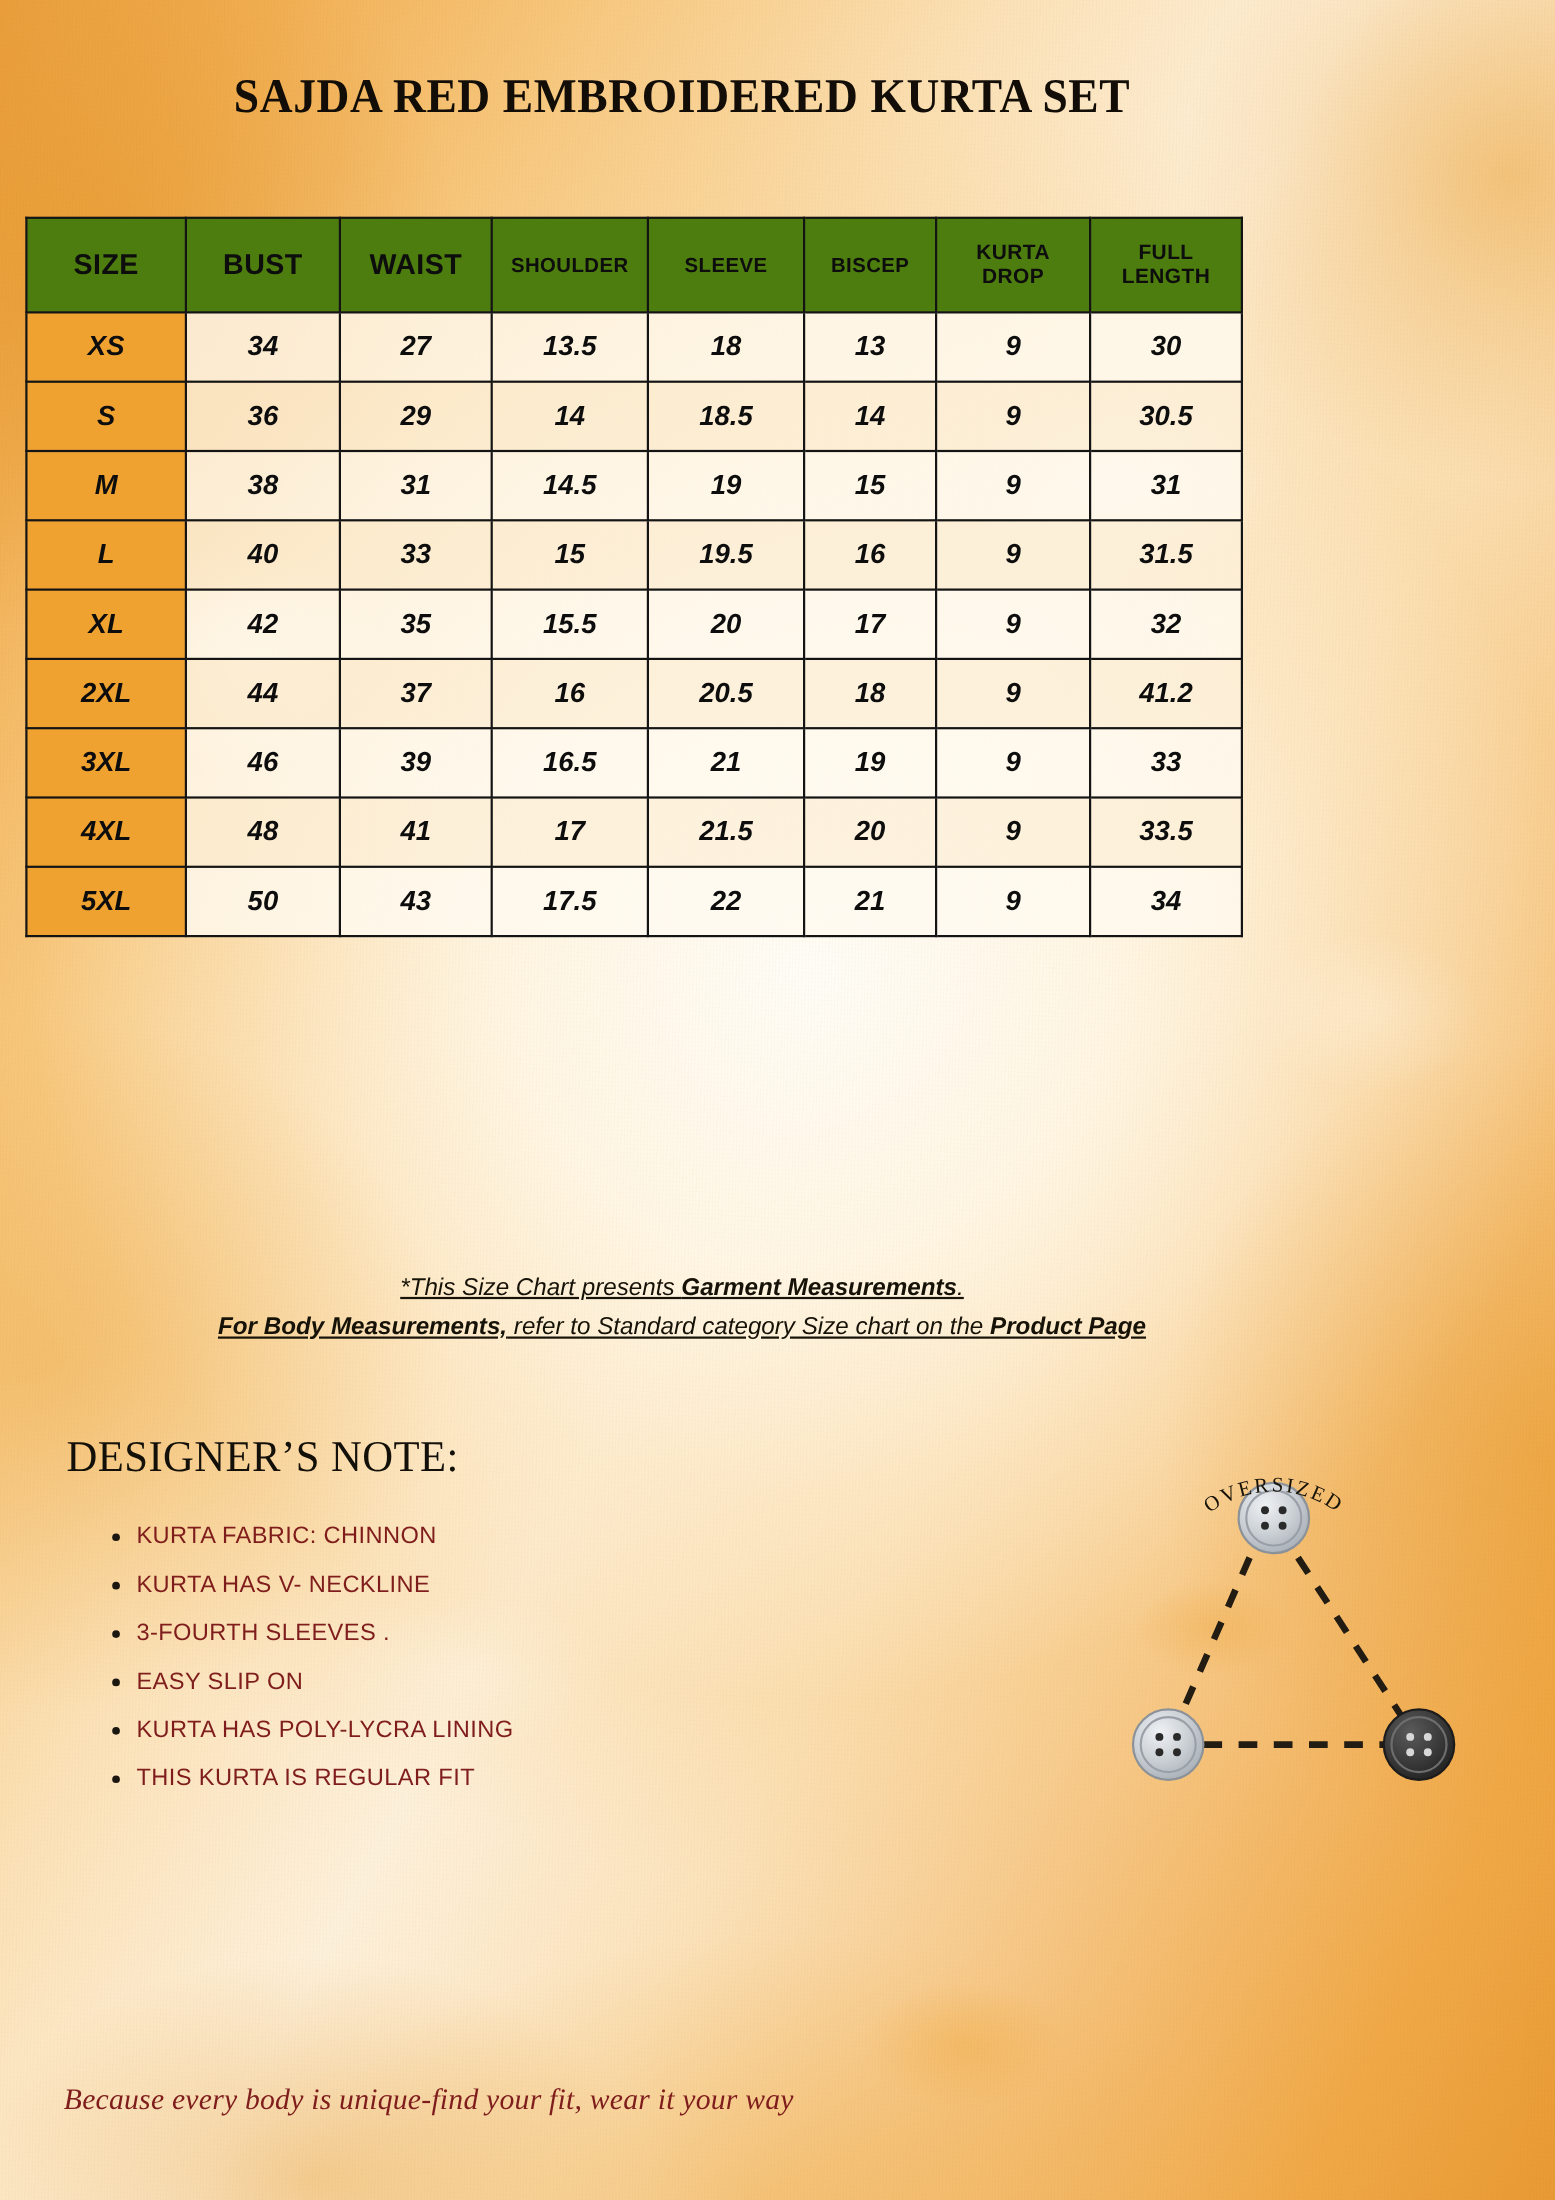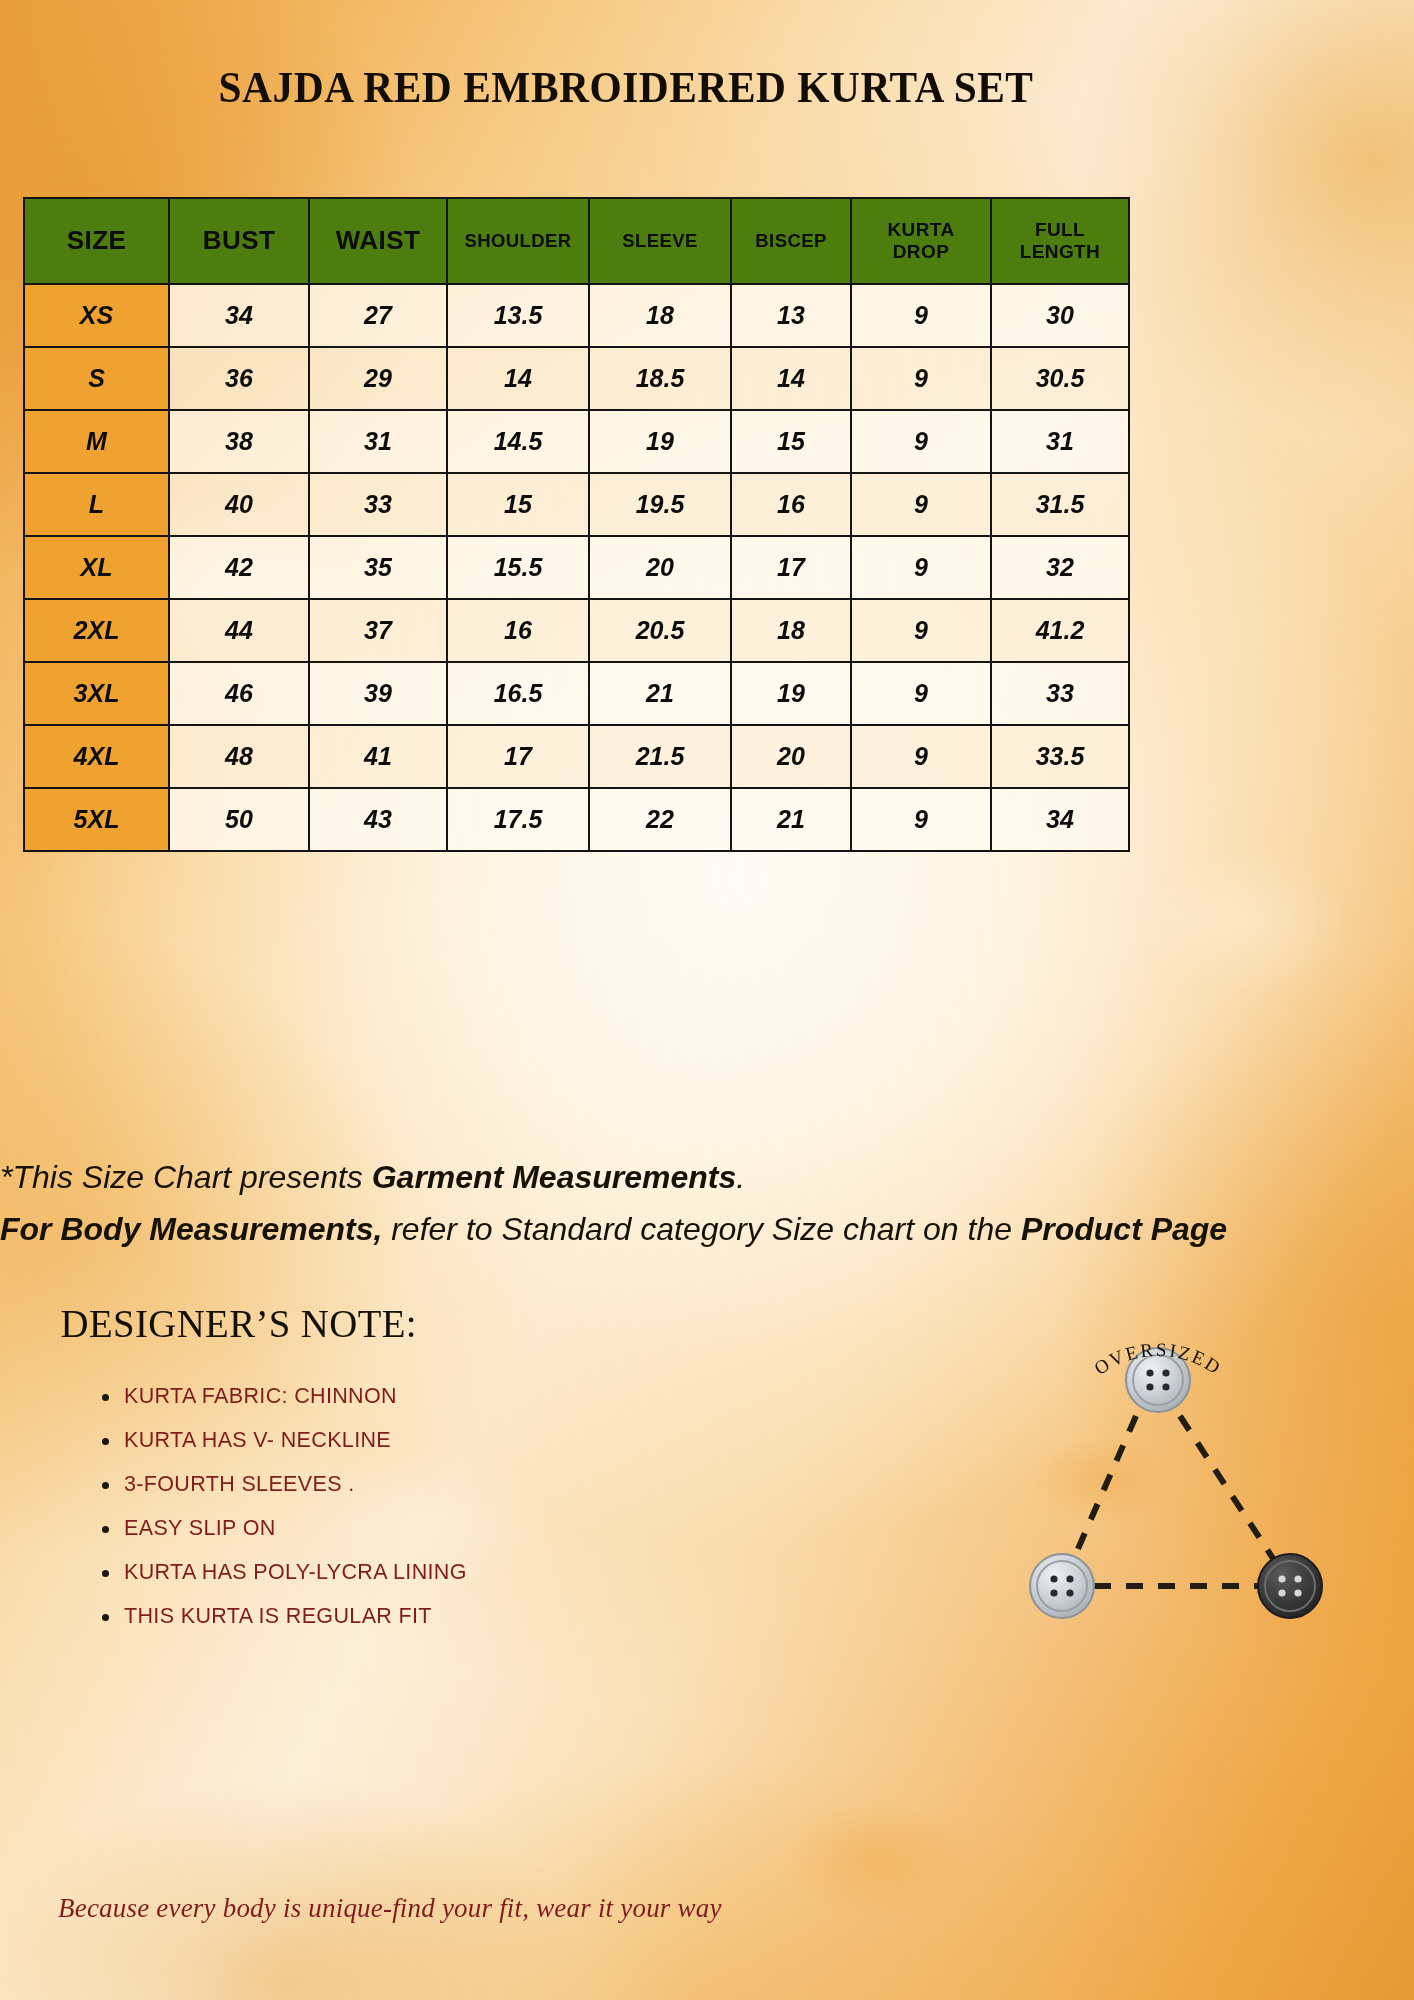--- a/index.html
+++ b/index.html
@@ -73,21 +73,20 @@
       repeating-linear-gradient(3deg,
         rgba(160,105,28,0.035) 0px, rgba(160,105,28,0.035) 1px,
         rgba(255,255,255,0.00) 1px, rgba(255,255,255,0.00) 4px);
   }
 
   #page {
     position: relative;
     z-index: 2;
     width: 1240px;
     height: 2000px;
-    padding-left: 12px;
   }
 
   
   .title {
     position: absolute;
     top: 62px;
     left: 0;
     width: 100%;
     text-align: center;
     font-family: "Liberation Serif", "DejaVu Serif", serif;
@@ -155,24 +154,26 @@
   col.c-biscep   { width: 120px; }
   col.c-neck     { width: 140px; }
   col.c-full     { width: 138px; }
 
   
   .note {
     position: absolute;
     top: 1152px;
     left: 0;
     width: 100%;
+    text-align: center;
     color: #161208;
-    font-size: 32px;
+    font-size: 22px;
     font-style: italic;
     line-height: 1.62;
+    text-decoration: underline;
   }
   .note .b { font-weight: bold; }
 
   
   .dn-heading {
     position: absolute;
     top: 1300px;
     left: 55px;
     font-family: "Liberation Serif", "DejaVu Serif", serif;
     font-size: 40px;

